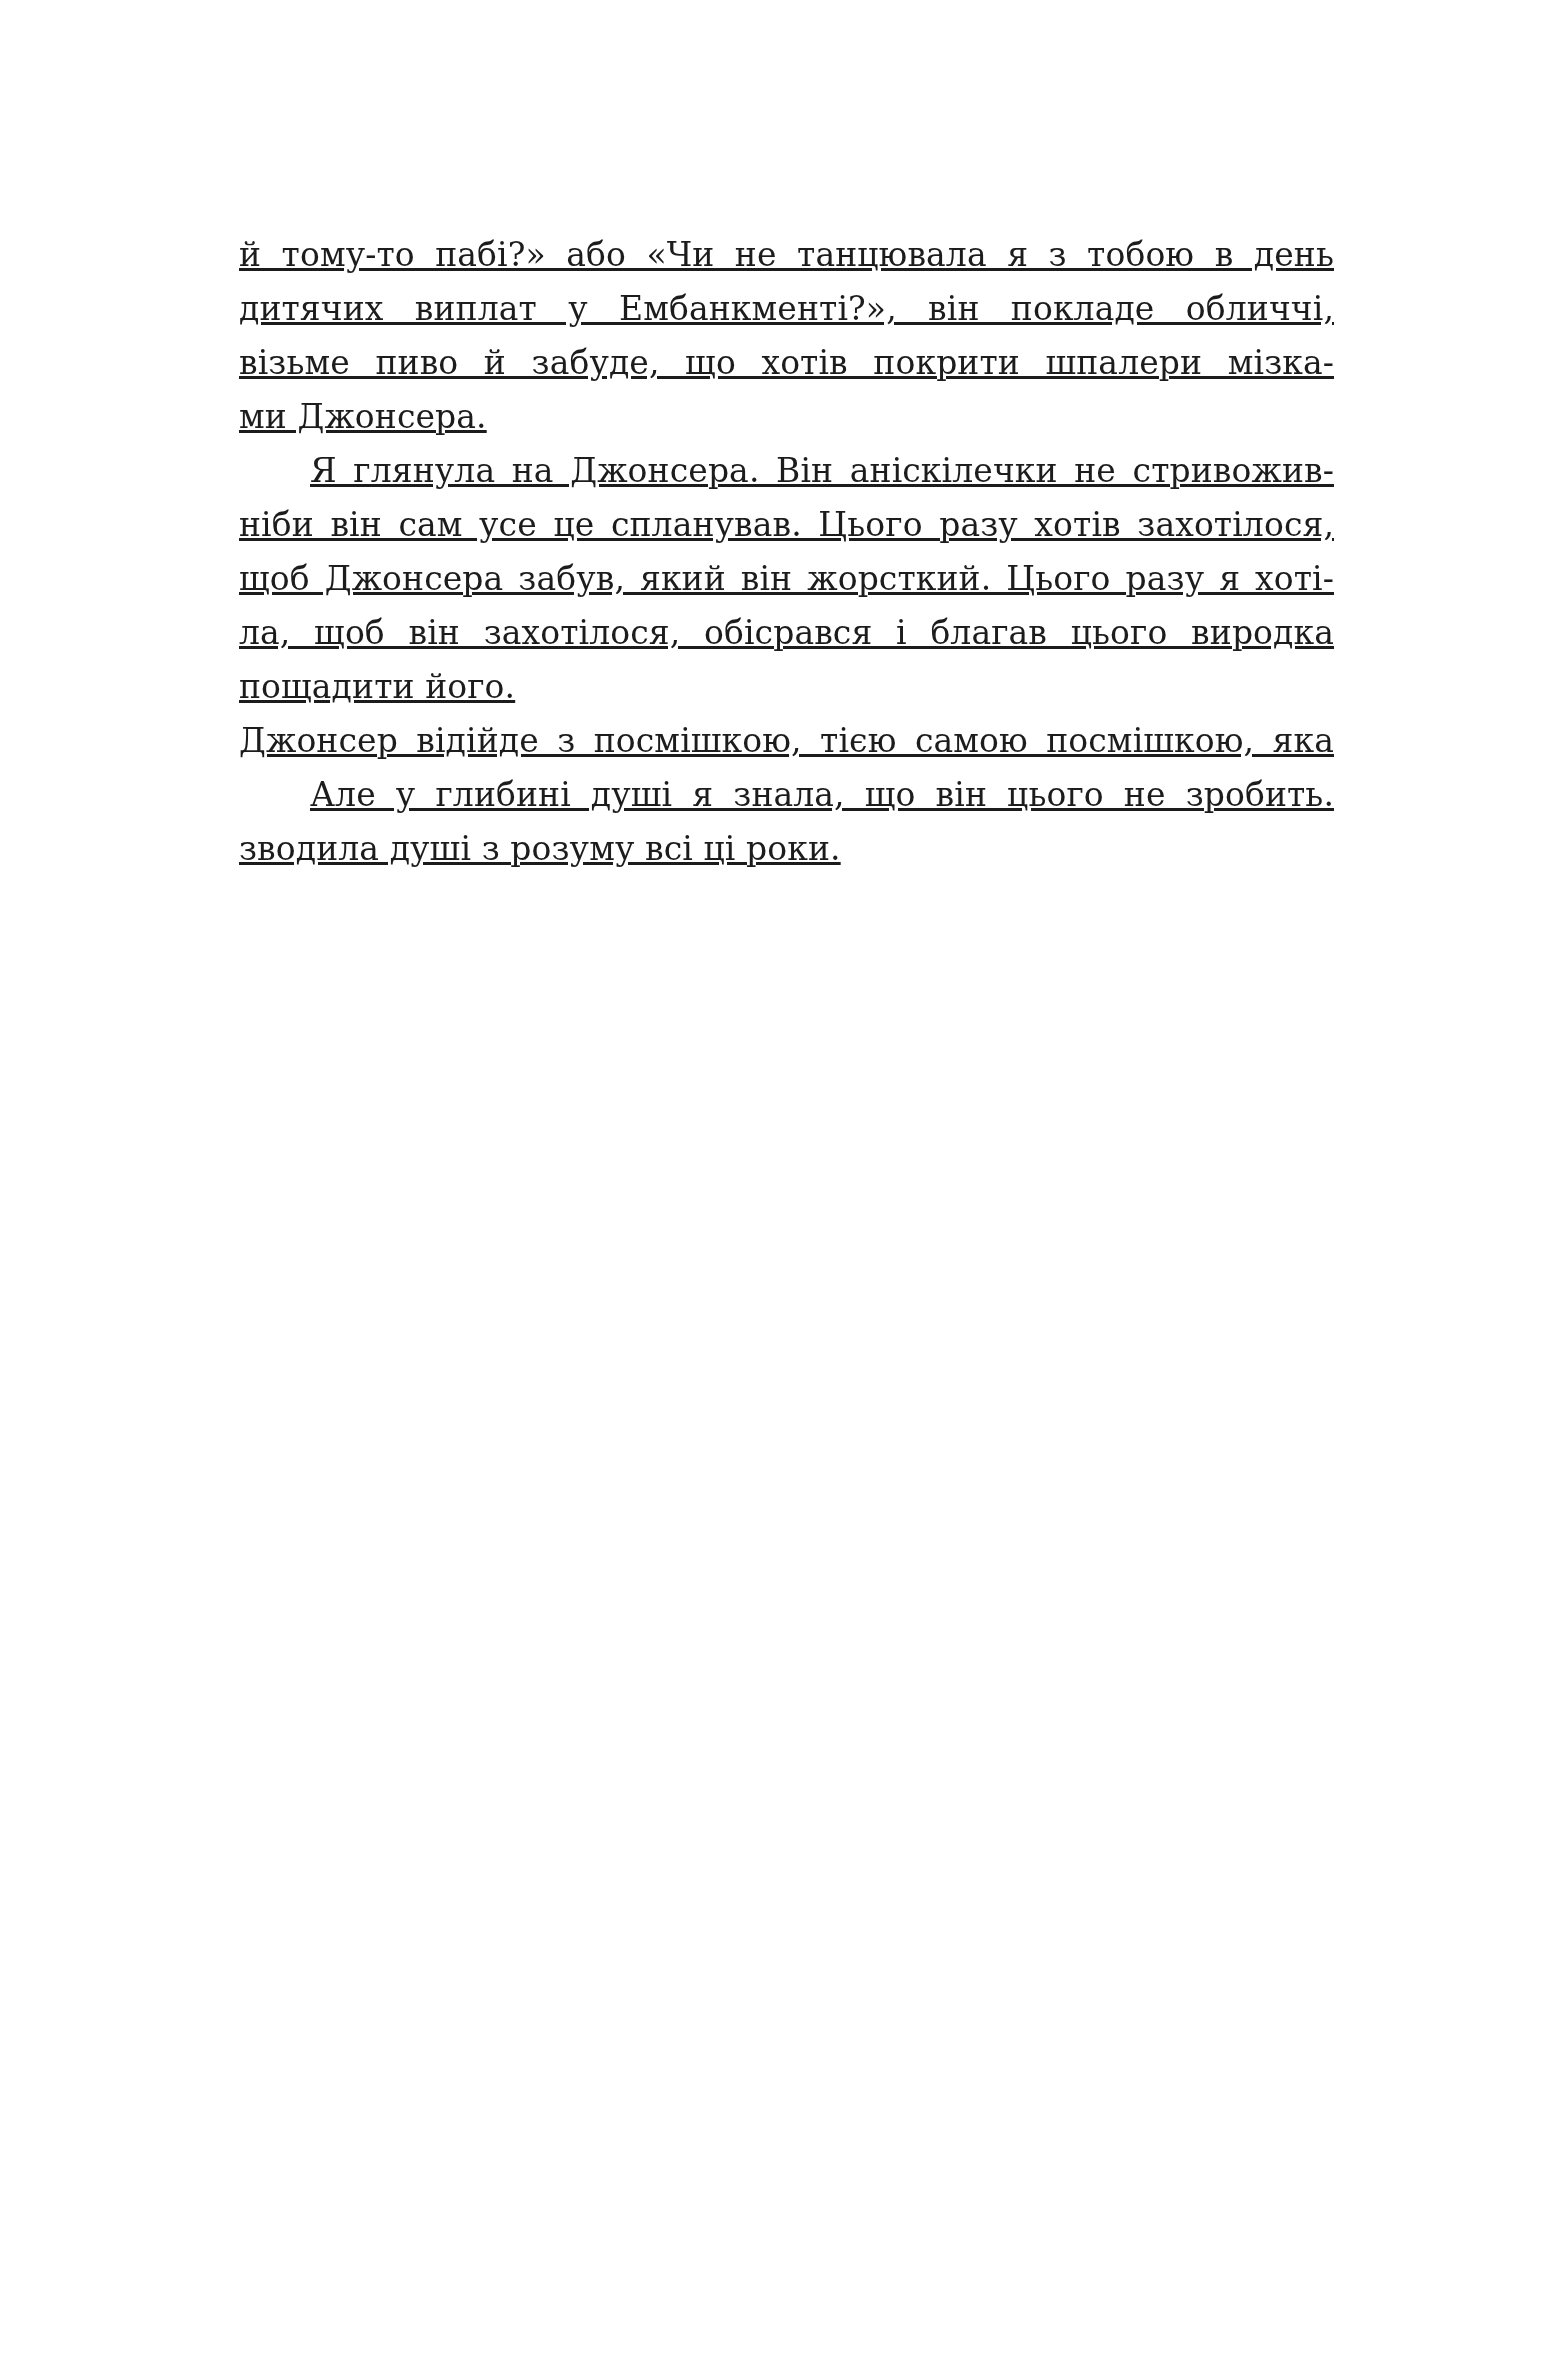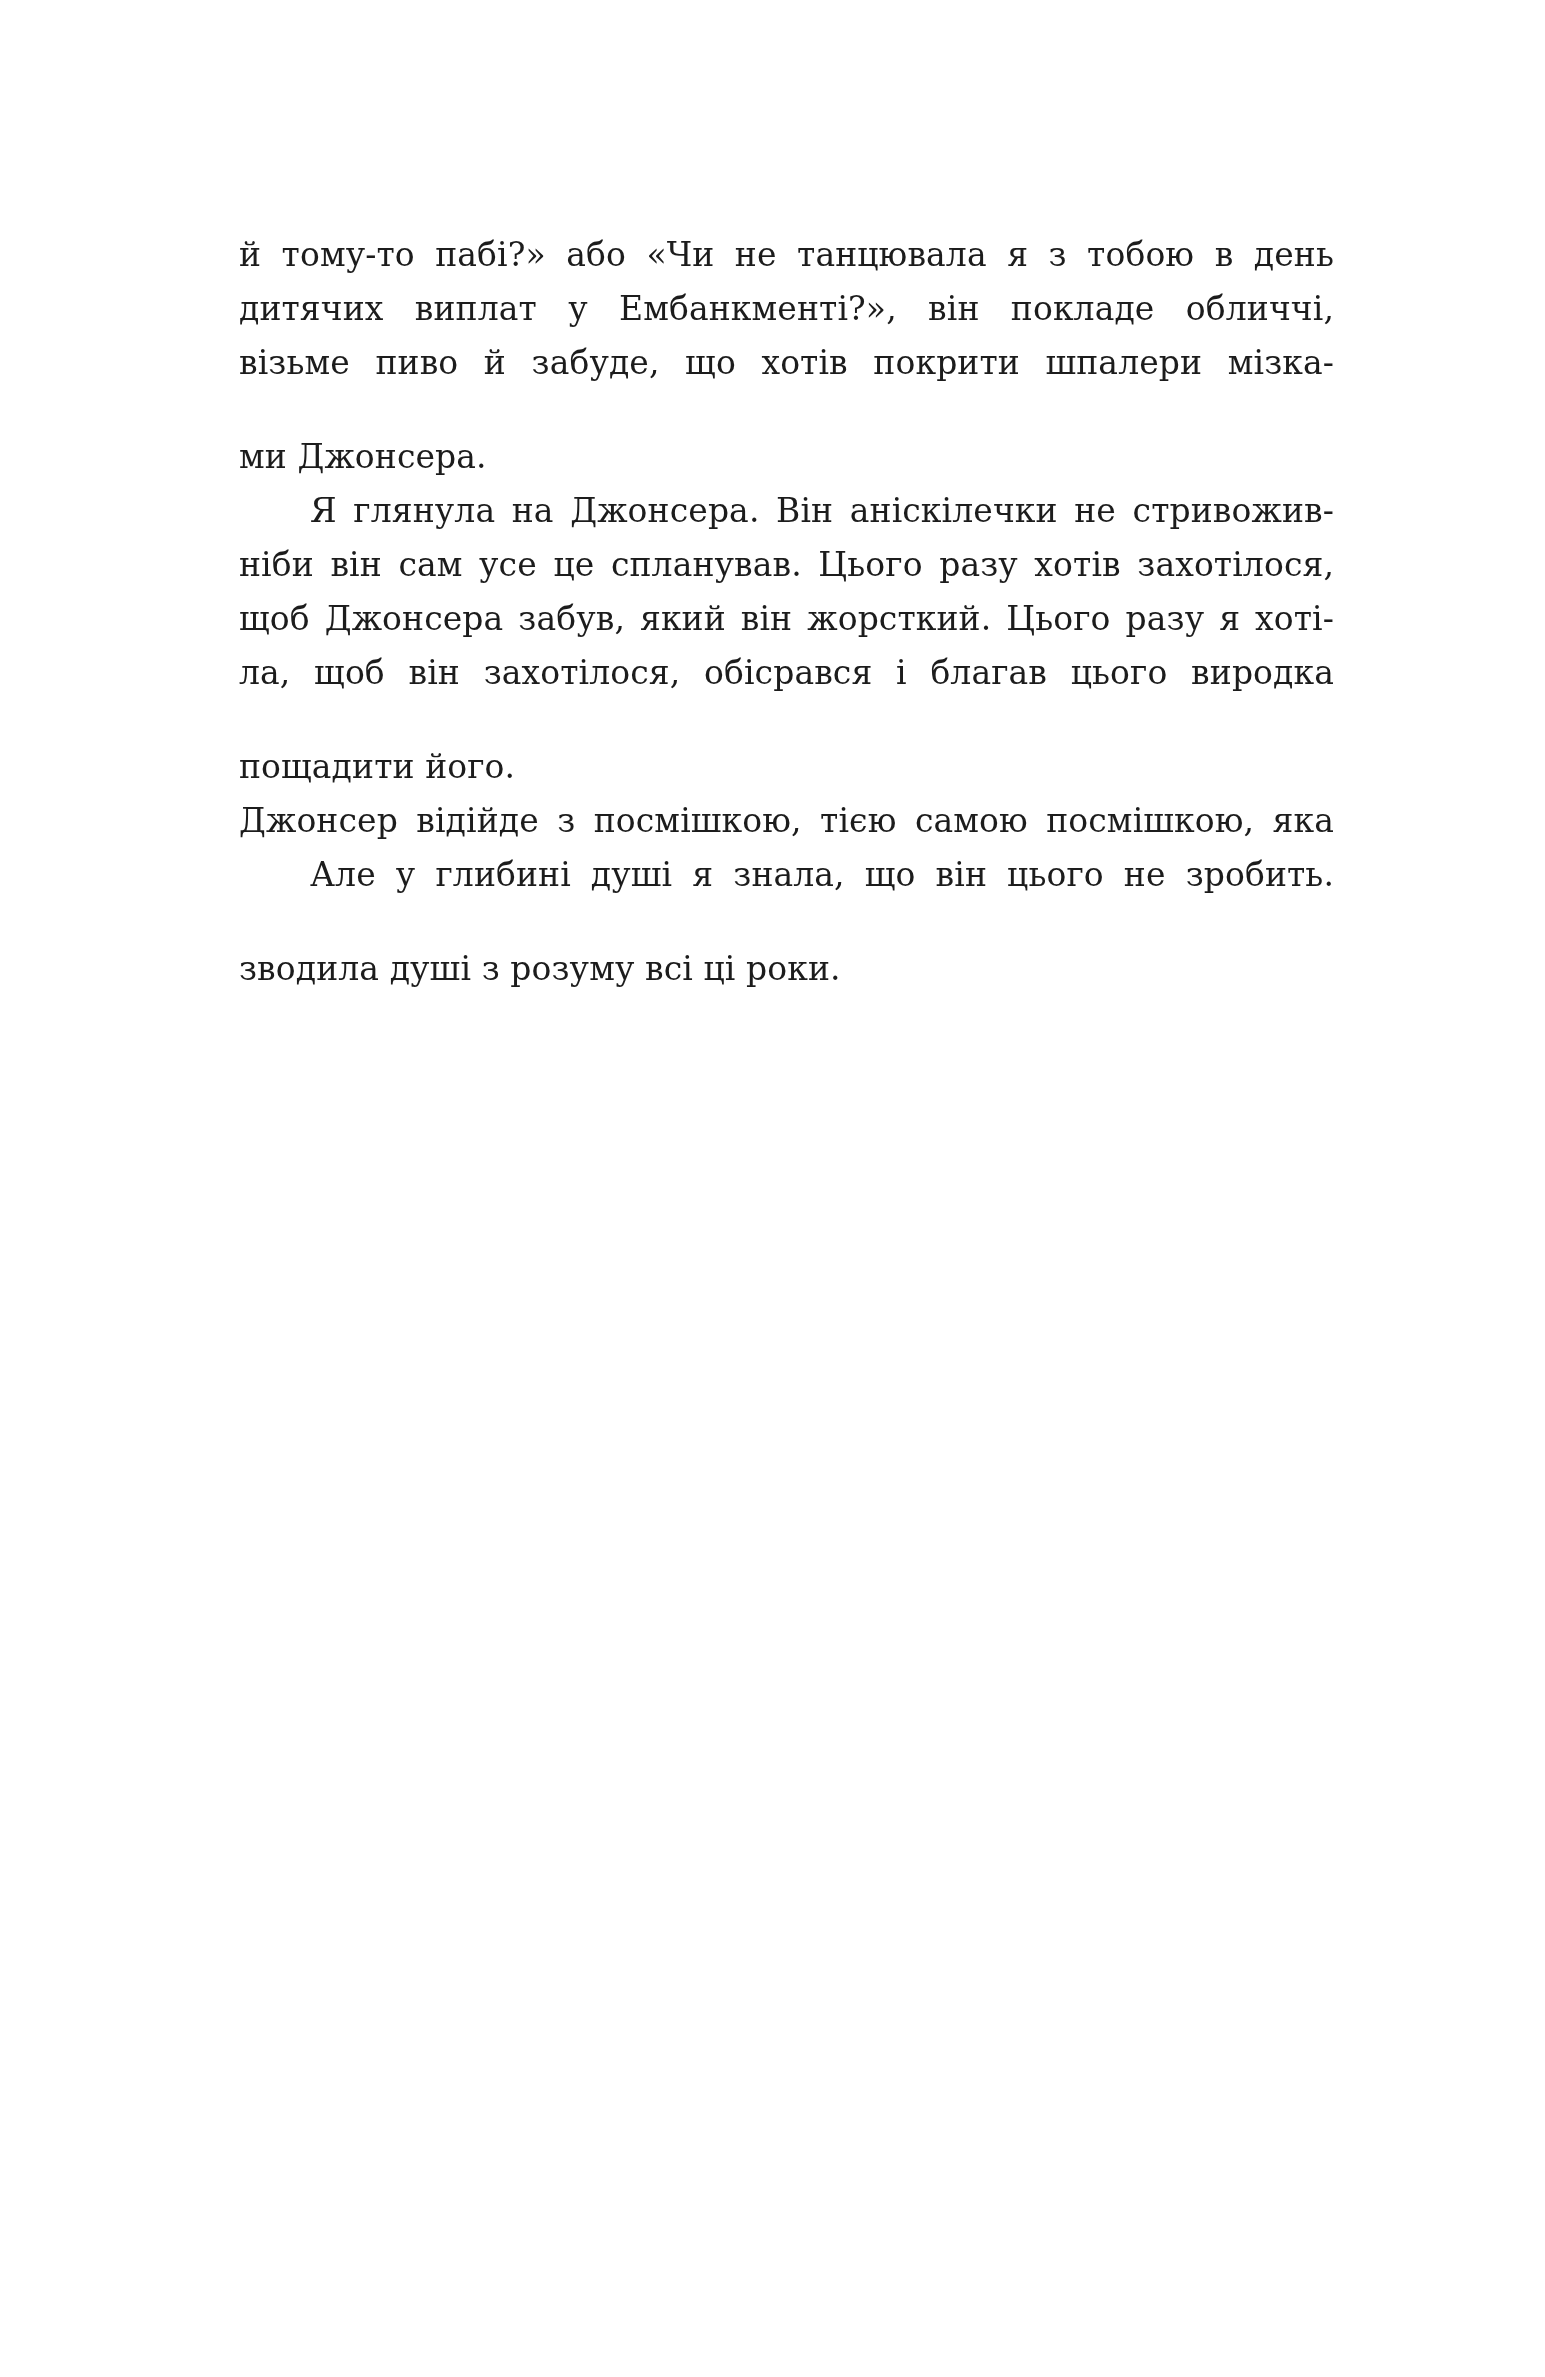--- a/index.html
+++ b/index.html
@@ -28,24 +28,24 @@
       margin: 0;
       text-align: justify;
       text-align-last: left;
     }
     .line {
       display: block;
       white-space: nowrap;
       text-align: justify;
       text-align-last: justify;
       height: 54px;
+      text-decoration: underline;
     }
     .line.last {
       text-align-last: left;
-      margin-top: 40px;
     }
     .line.indent {
       padding-left: 71px;
     }
   </style>
 </head>
 <body>
 
 <div class="page">
   <div class="para">

